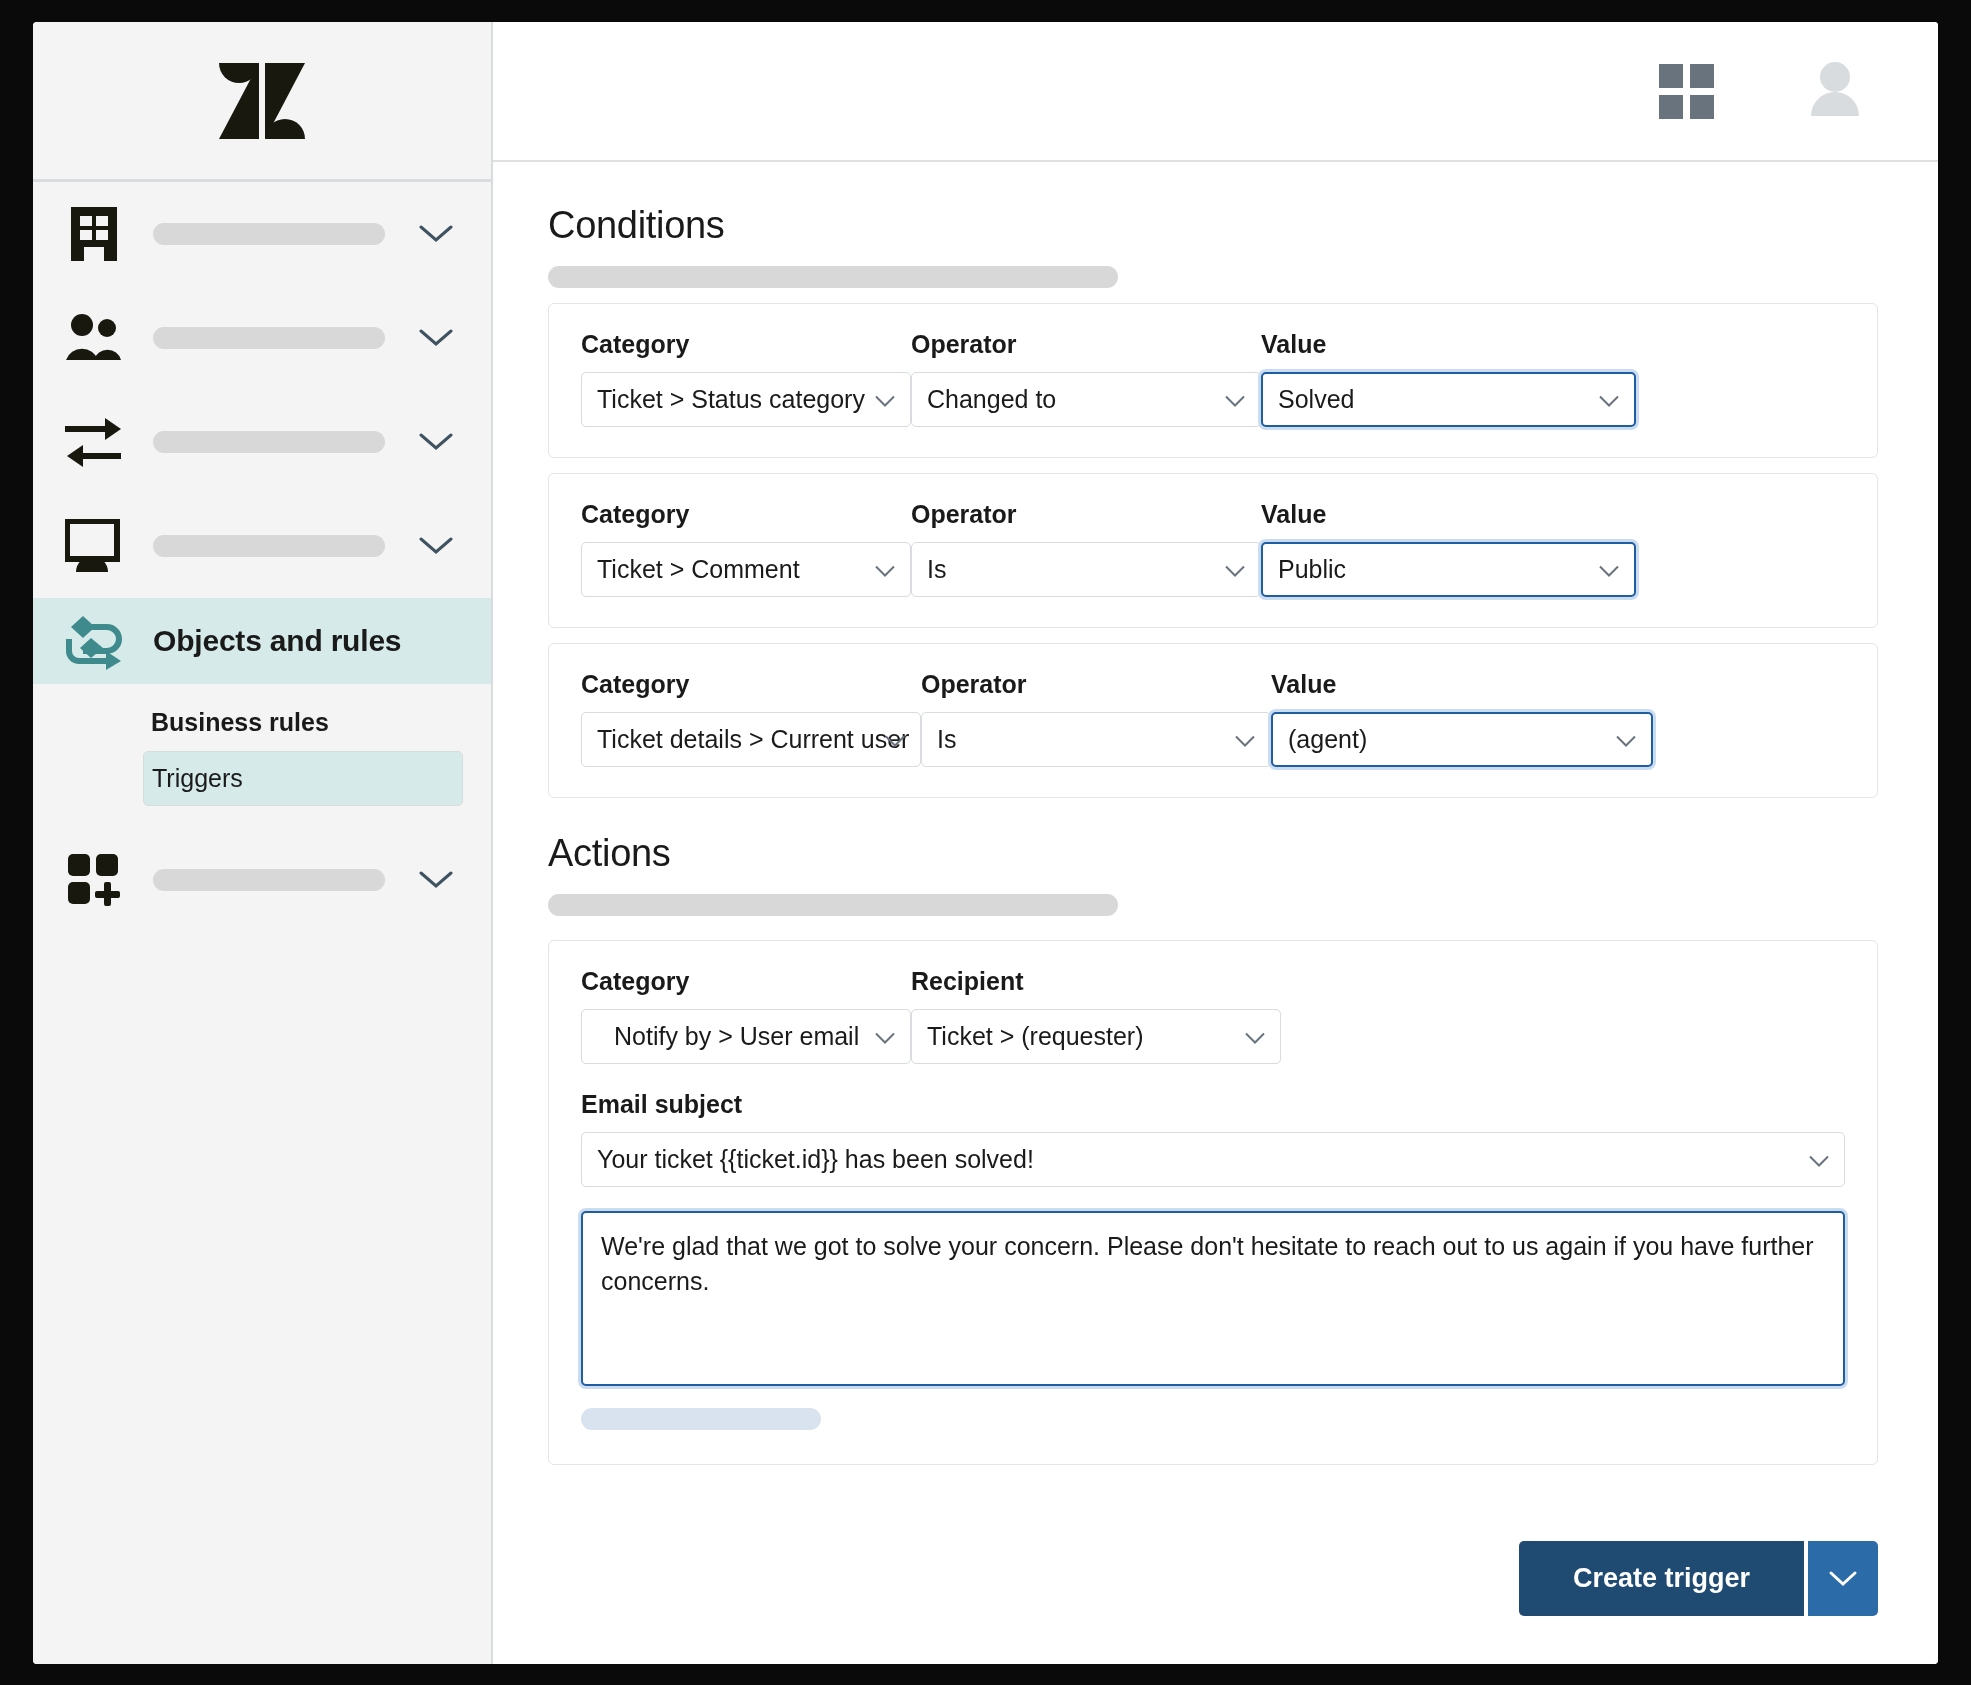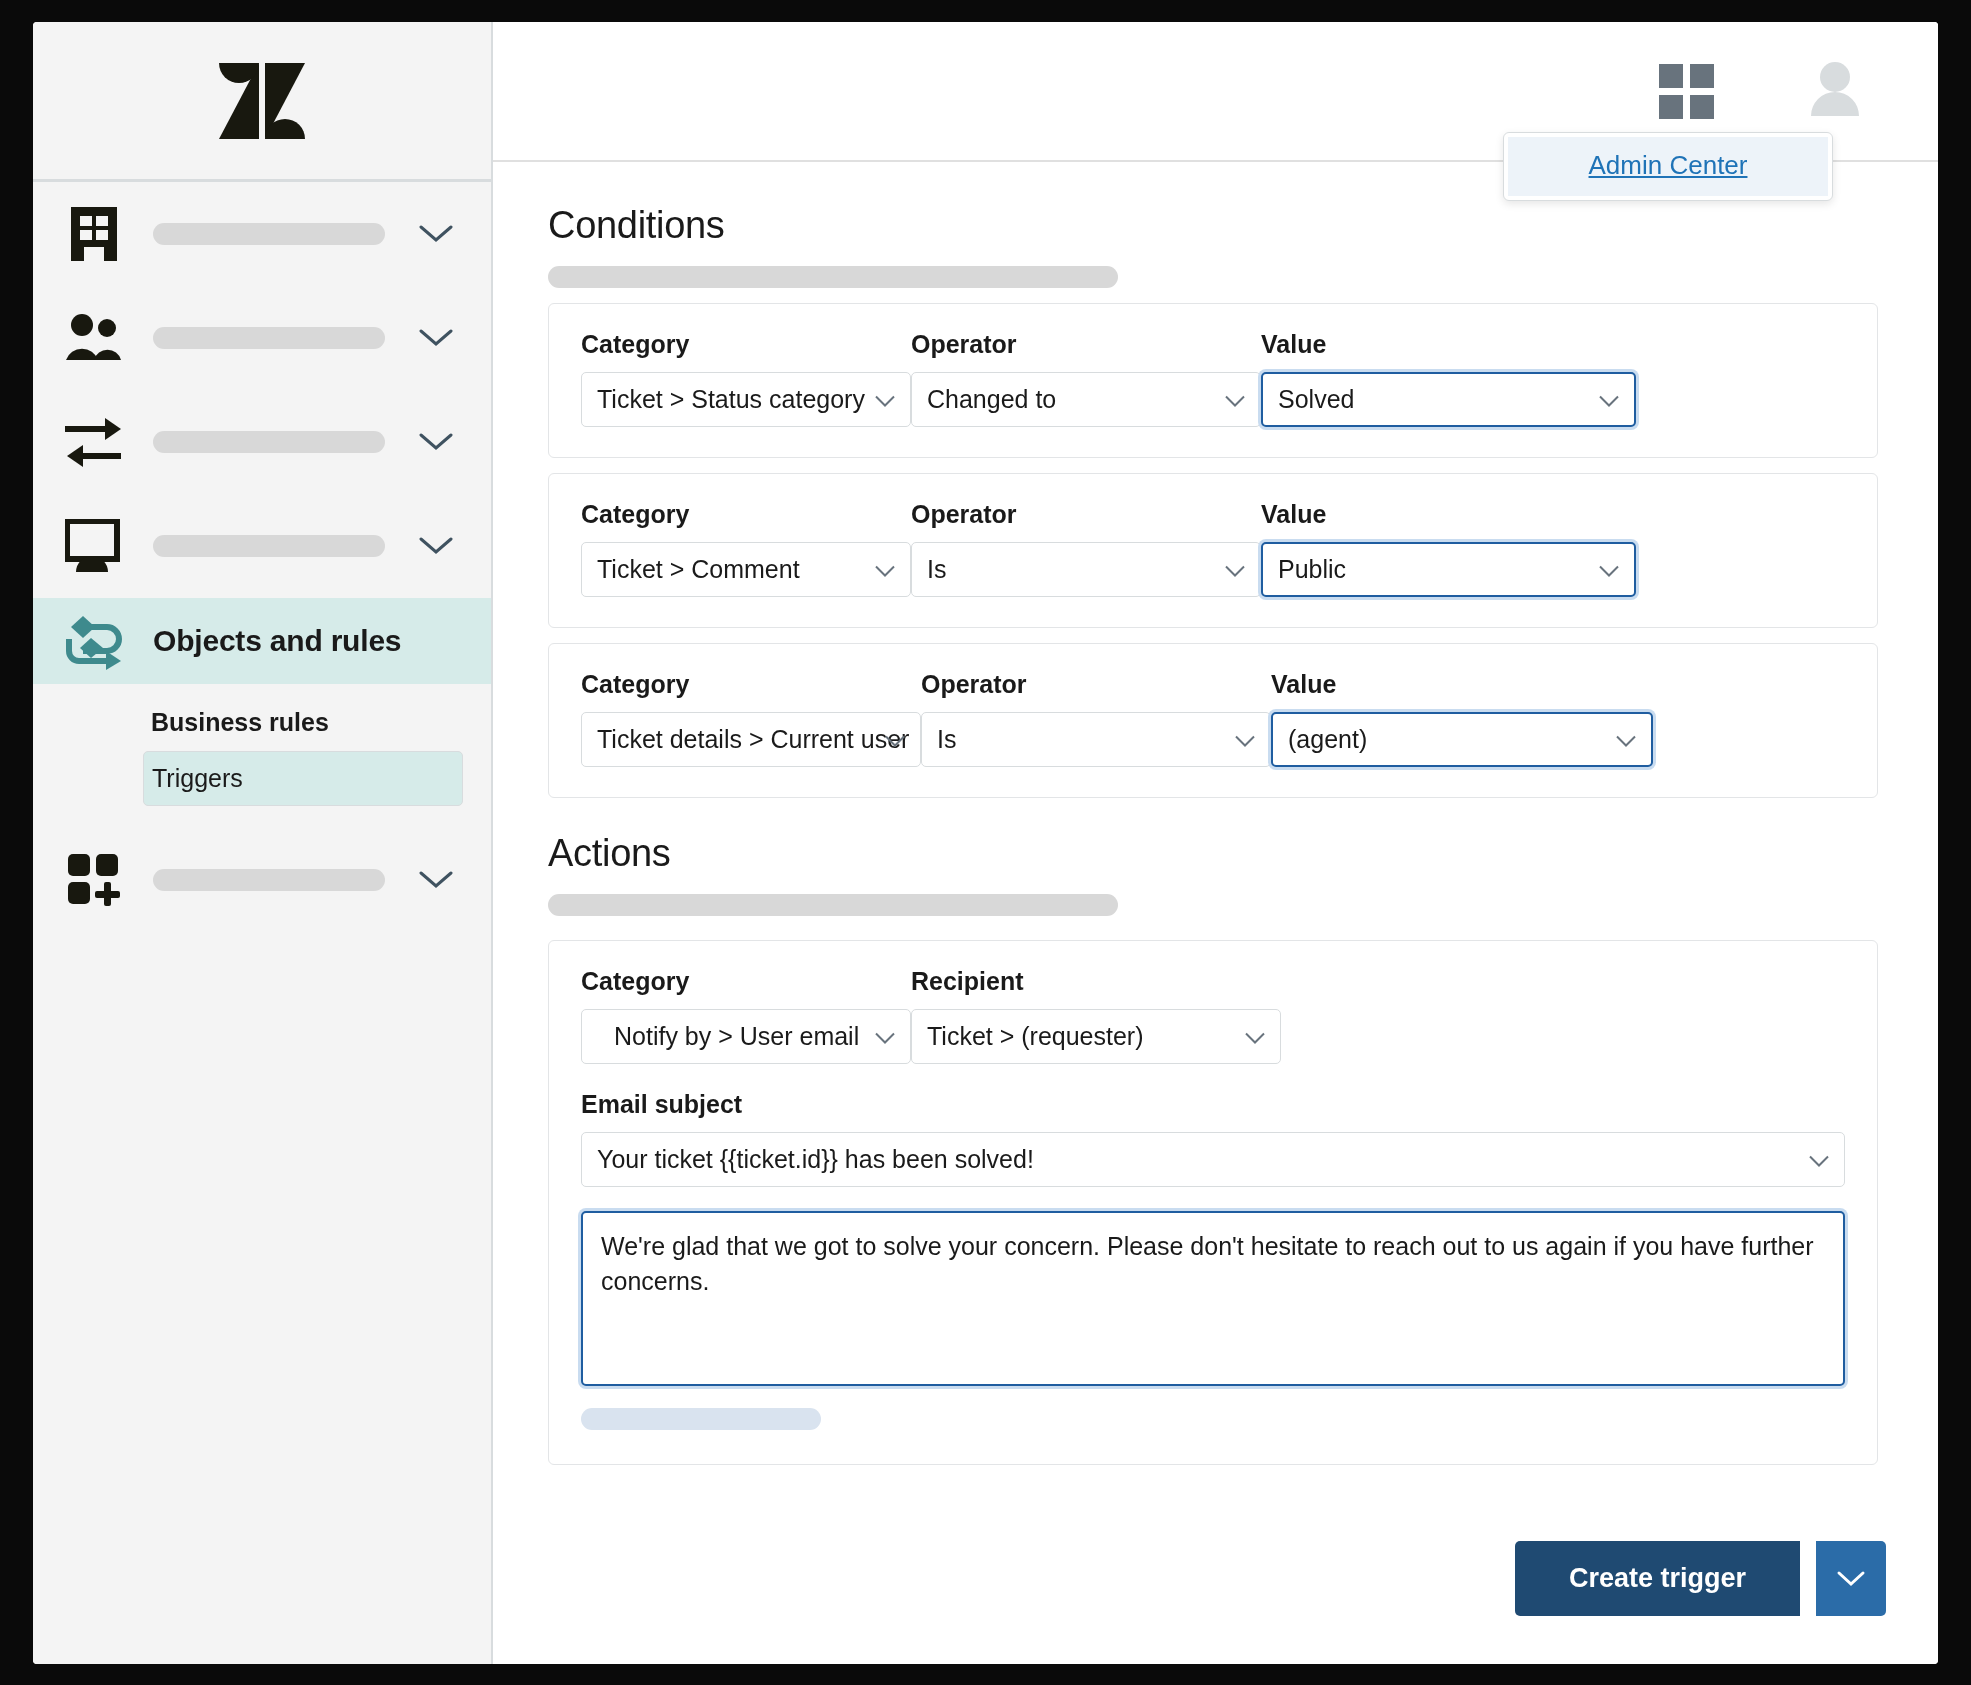--- a/index.html
+++ b/index.html
@@ -255,24 +255,23 @@
   .ph-bar-blue {
     height: 22px;
     width: 240px;
     background: #d9e3ef;
     border-radius: 11px;
     margin-top: 22px;
   }
 
   #footer {
     position: absolute;
-    right: 52px;
+    right: 60px;
     bottom: 48px;
     display: flex;
-    gap: 12px;
   }
   .btn-main {
     background: #1f4a72;
     color: #fff;
     font-size: 27px;
     font-weight: bold;
     padding: 0 54px;
     height: 75px;
     display: flex;
     align-items: center;
@@ -424,25 +423,20 @@
             <span></span>
       </span>
       <span>
         <svg width="62" height="58" viewBox="0 0 62 58">
           <circle cx="31" cy="17" r="15" fill="#d8dcde"></circle>
           <path d="M7 56 A24 24 0 0 1 55 56 Z" fill="#d8dcde"></path>
         </svg>
       </span>
     </div>
 
-    <div id="admin-dropdown">
-      <div class="row">
-        <a href="#">Admin Center</a>
-      </div>
-    </div>
 
     <div id="content">
 
       <h2 class="section">Conditions</h2>
       <div class="ph-bar"></div>
 
       <div class="card">
         <div class="fieldrow">
           <div class="field">
             <span class="flabel">Category</span>

